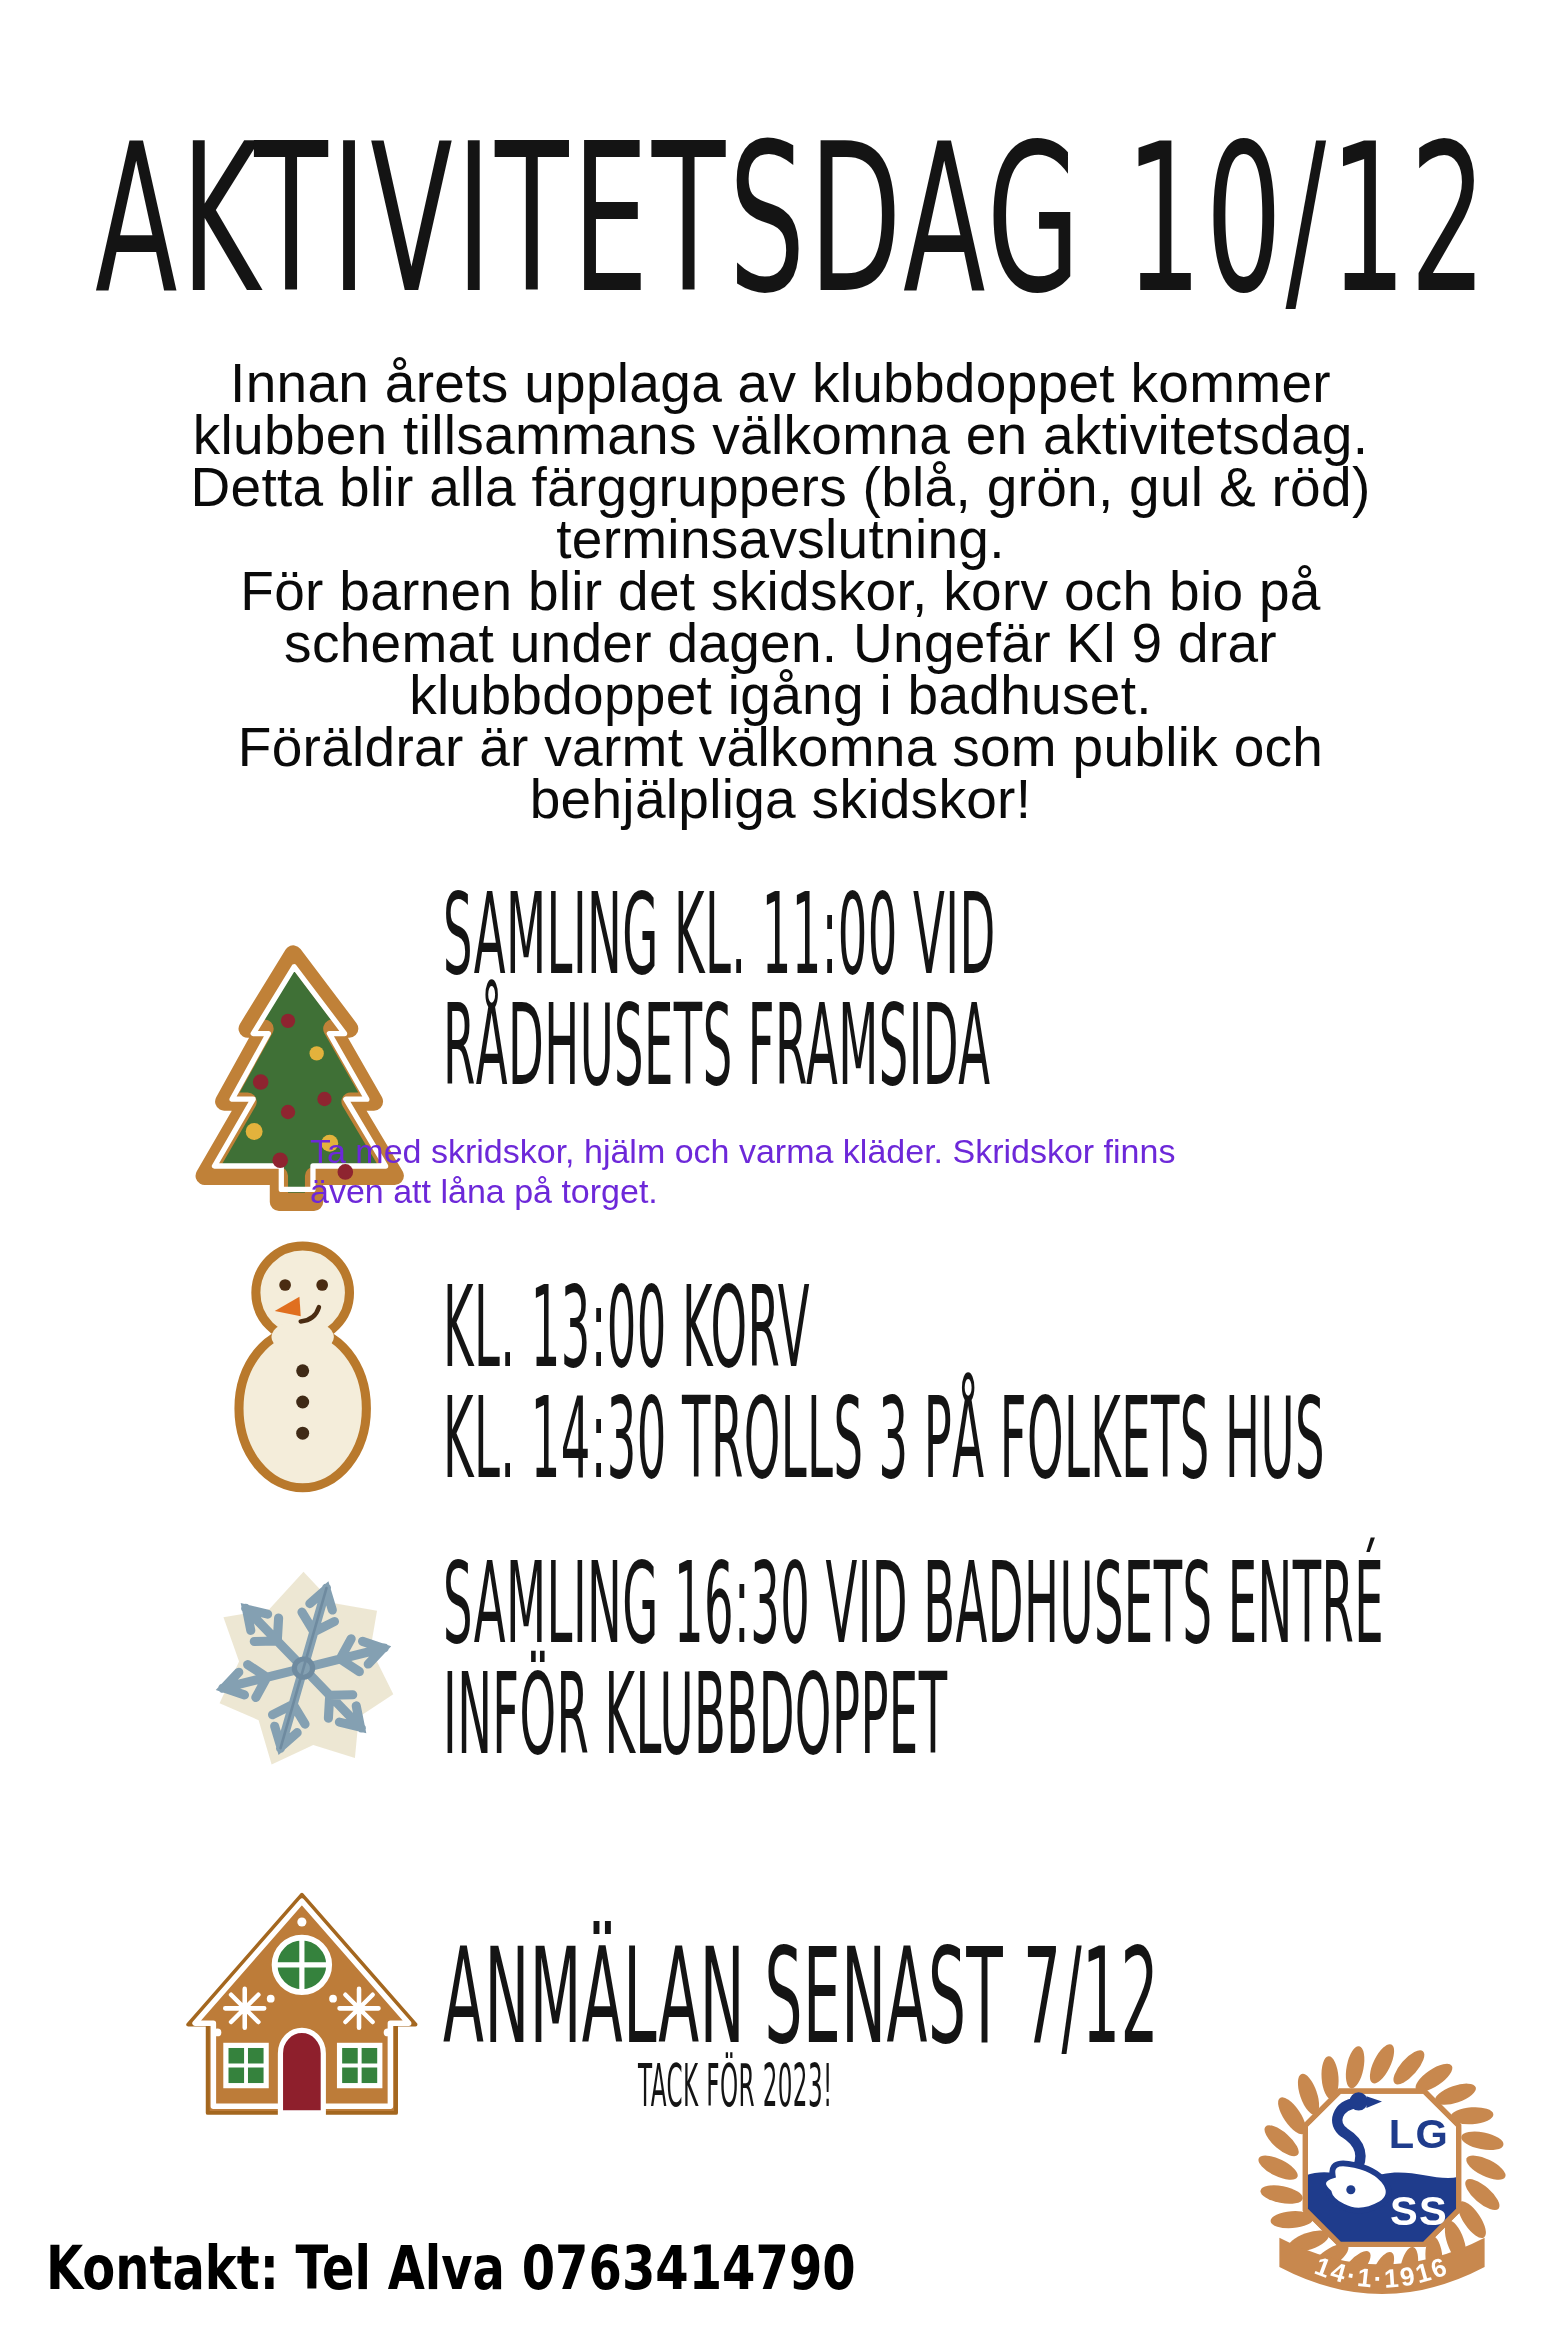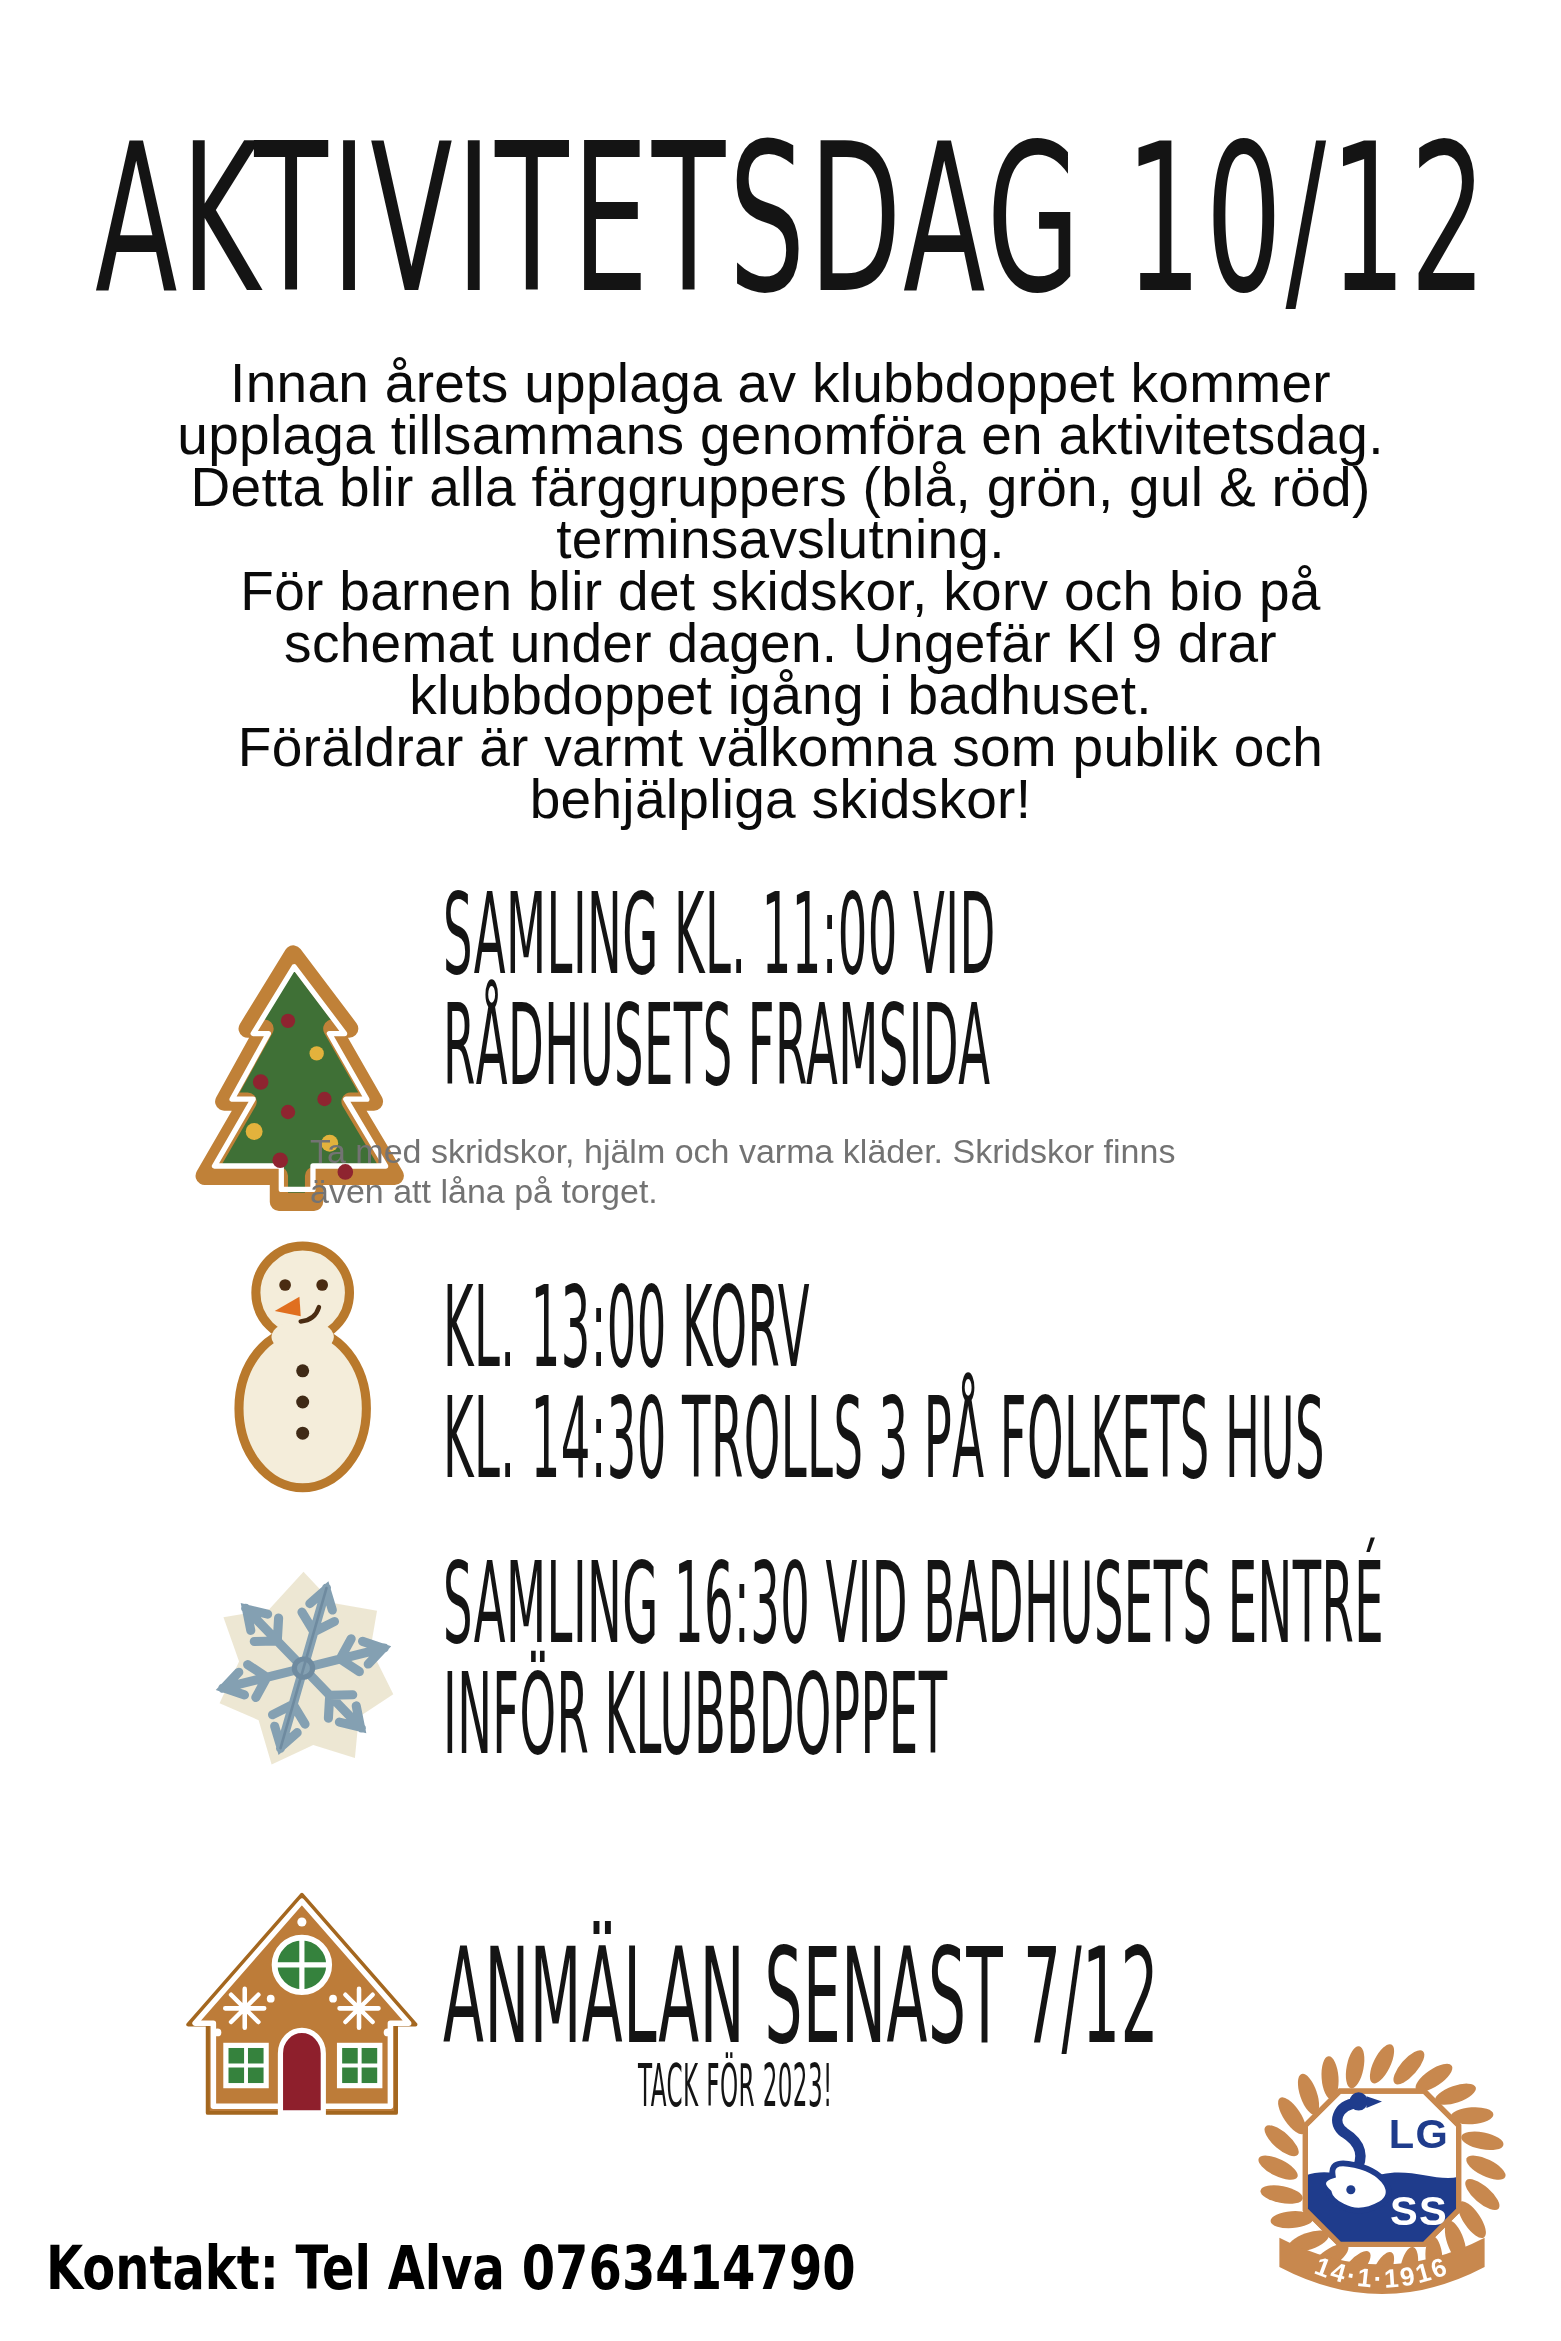--- a/index.html
+++ b/index.html
@@ -20,38 +20,38 @@
     font-size:55px;line-height:52px;letter-spacing:0.3px;color:#0a0a0a;
   }
   .section{left:163px;right:26px;display:flex;align-items:flex-end;}
   .icon-box{width:280px;flex:none;display:flex;justify-content:center;}
   .section-text{flex:1;overflow:visible;}
   .hline{height:111px;}
   .h{font-size:75px;letter-spacing:0.7px;transform:scale(0.62,1.5);transform-origin:left top;}
   .h4{font-size:88px;letter-spacing:0.7px;transform:scale(0.68,1.5);transform-origin:left top;}
   .tack-line{height:62px;margin-left:195px;margin-top:15px;}
   .tack{font-size:42px;transform:scale(0.55,1.4);transform-origin:left top;letter-spacing:0.7px;}
-  .note{font-size:34px;line-height:40px;margin-left:-133px;margin-top:31px;color:#737373;}
+  .note{font-size:34px;line-height:40px;margin-left:-133px;margin-top:31px;color:#6d28d9;}
   .contact-wrap{top:2233px;left:46px;}
   .contact{
     font-family:"DejaVu Sans",sans-serif;font-weight:bold;font-size:60px;
     display:inline-block;white-space:nowrap;transform:scale(0.8,1);transform-origin:left top;
   }
   .logo-wrap{top:2043px;left:1252px;width:260px;height:289px;text-align:center;}
 </style>
 </head>
 <body>
 
 <div class="abs title-wrap">
   <span class="script title">AKTIVITETSDAG 10/12</span>
 </div>
 
 <div class="abs intro">
   <div>Innan årets upplaga av klubbdoppet kommer</div>
-  <div>upplaga tillsammans genomföra en aktivitetsdag.</div>
+  <div>klubben tillsammans välkomna en aktivitetsdag.</div>
   <div>Detta blir alla färggruppers (blå, grön, gul &amp; röd)</div>
   <div>terminsavslutning.</div>
   <div>För barnen blir det skidskor, korv och bio på</div>
   <div>schemat under dagen. Ungefär Kl 9 drar</div>
   <div>klubbdoppet igång i badhuset.</div>
   <div>Föräldrar är varmt välkomna som publik och</div>
   <div>behjälpliga skidskor!</div>
 </div>
 
 <div class="abs section" style="top:859px">

